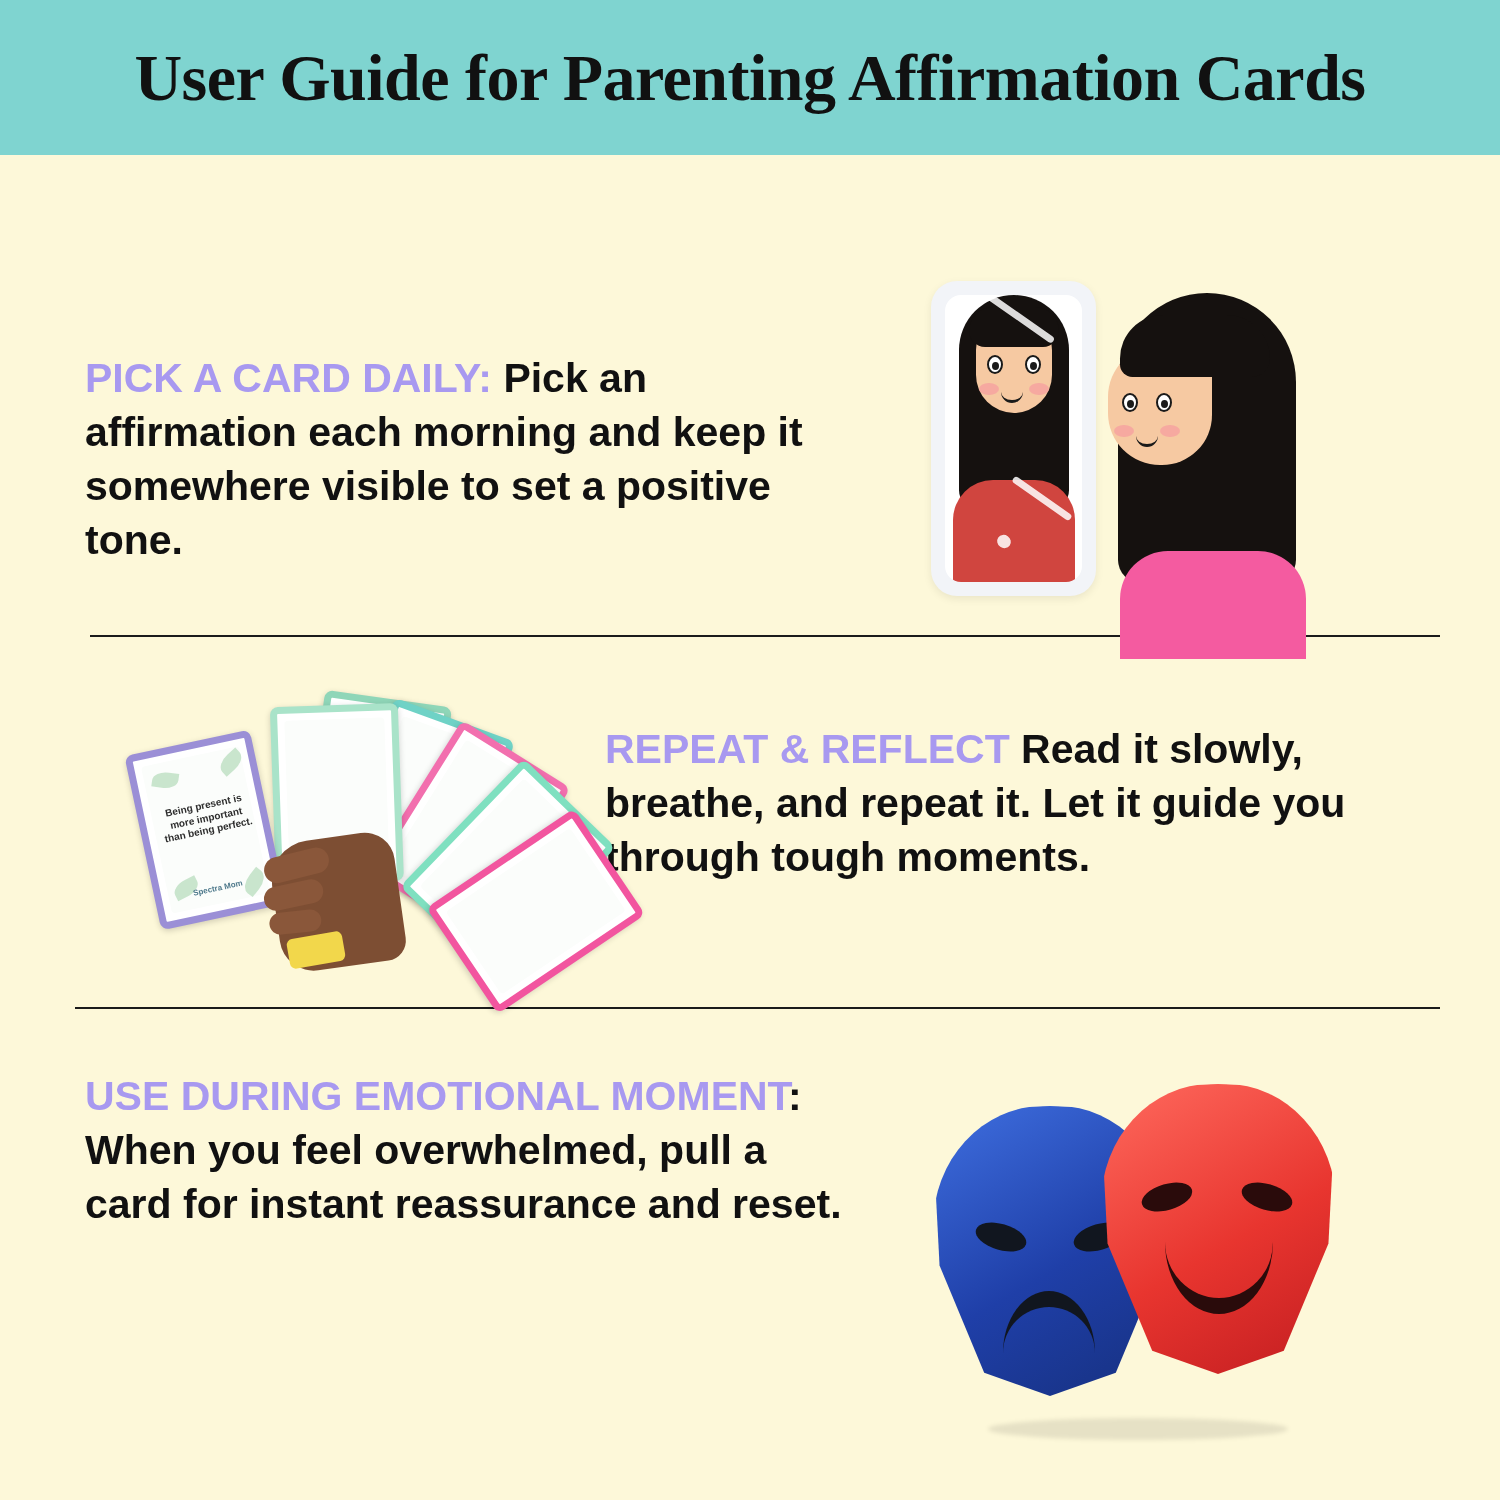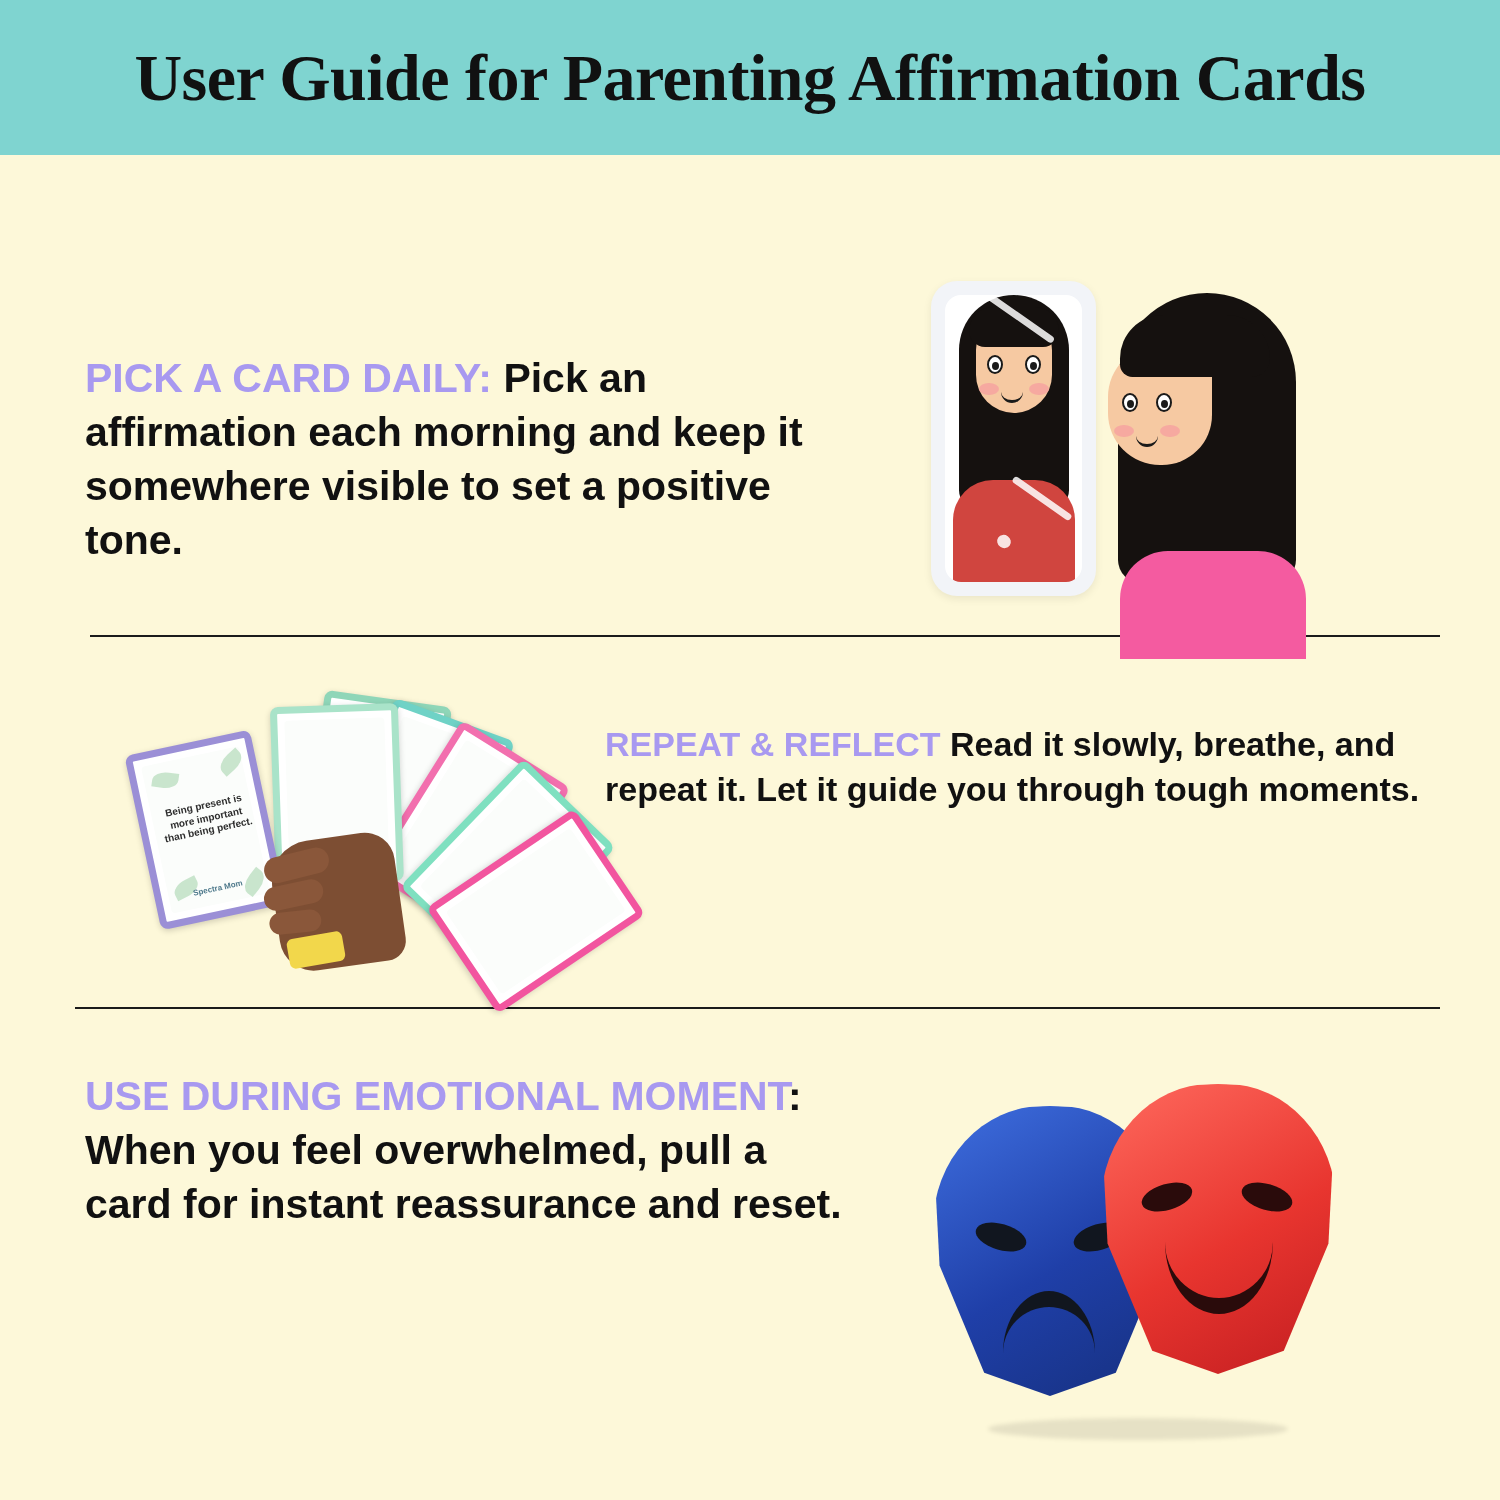--- a/index.html
+++ b/index.html
@@ -89,21 +89,21 @@
   }
   .sec2 .art {
     width: 520px;
     display: flex;
     align-items: center;
     justify-content: center;
     padding-top: 20px;
   }
   .sec2 .text-block {
     flex: 1;
-    font-size: 34px;
+    font-size: 41px;
     padding-top: 55px;
   }
 
   
   .sec3 {
     height: 450px;
     padding: 60px 40px 0 85px;
     align-items: flex-start;
   }
   .sec3 .text-block {

